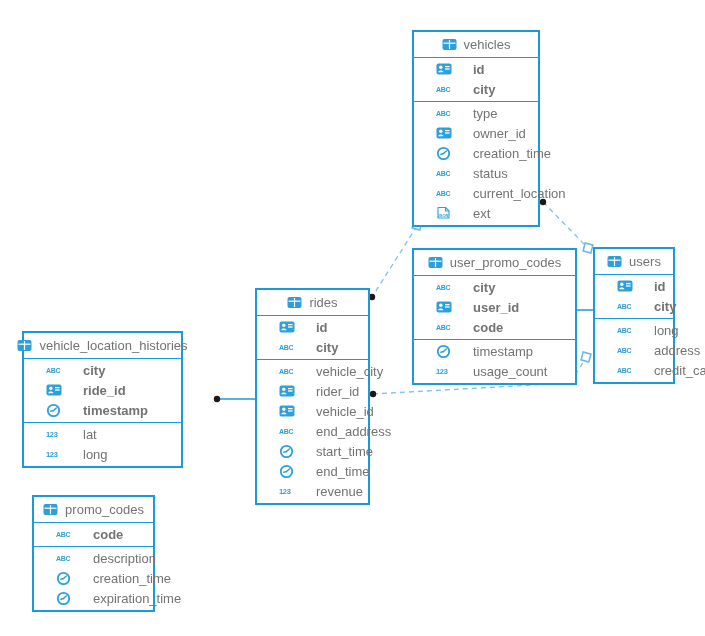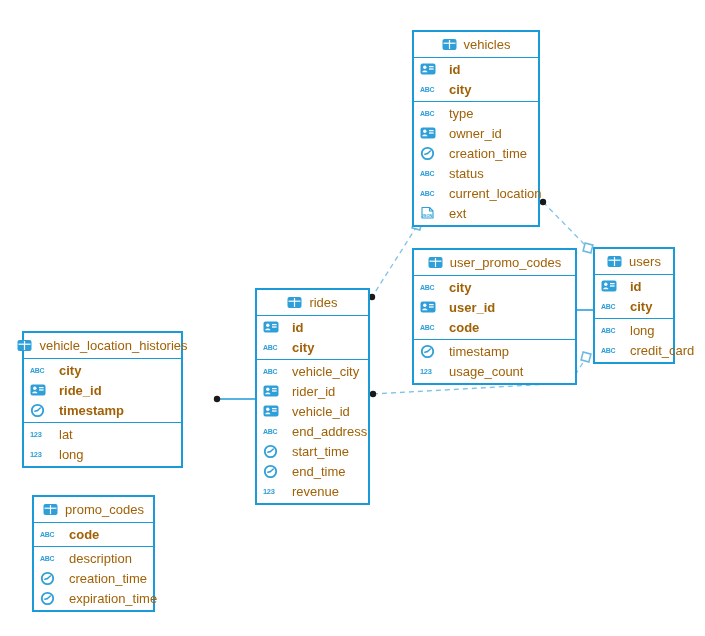--- a/index.html
+++ b/index.html
@@ -9,32 +9,32 @@
     background:#ffffff;
     font-family:"Liberation Sans", sans-serif;
     overflow:hidden;
   }
   #edge-layer{position:absolute;left:0;top:0;width:705px;height:636px;pointer-events:none;}
   .table{
     position:absolute;
     background:#ffffff;
     border:2px solid var(--border,#1b9ad8);
     box-sizing:border-box;
-    color:#a16207;
+    color:#737373;
   }
   .thead{
     display:flex;align-items:center;justify-content:center;gap:5px;
     height:25px;border-bottom:1.5px solid var(--border,#1b9ad8);
     font-size:13px;font-weight:400;white-space:nowrap;
   }
   .sec.pk{border-bottom:1.5px solid var(--border,#1b9ad8);}
   .sec{padding:1px 0 2px 0;}
   .row{
-    display:flex;align-items:center;gap:12px;
-    height:20px;padding-left:6px;
+    display:flex;align-items:center;gap:20px;
+    height:20px;padding-left:22px;
     font-size:13px;white-space:nowrap;
   }
   .row.bold{font-weight:700;}
   .icn{display:inline-flex;width:17px;min-width:17px;justify-content:flex-start;align-items:center;}
   .icn svg{display:block;}
 </style>
 </head>
 <body>
 
 <div class="canvas" style="--border: #1b9ad8;">
@@ -259,20 +259,28 @@
               </svg>
             </span>
             <span>long</span>
           </div>
           <div class="row">
             <span class="icn">
               <svg width="17" height="12" viewBox="0 0 17 12">
                 <text x="0" y="9" font-family="Liberation Sans,sans-serif" font-size="7" font-weight="bold" letter-spacing="-0.3" fill="#2e9fd9">ABC</text>
               </svg>
             </span>
+            <span>address</span>
+          </div>
+          <div class="row">
+            <span class="icn">
+              <svg width="17" height="12" viewBox="0 0 17 12">
+                <text x="0" y="9" font-family="Liberation Sans,sans-serif" font-size="7" font-weight="bold" letter-spacing="-0.3" fill="#2e9fd9">ABC</text>
+              </svg>
+            </span>
             <span>credit_card</span>
           </div>
         </div>
       </div>
       <div class="table" style="left: 255px; top: 288px; width: 115px;">
         <div class="thead">
           <span class="icn">
             <svg width="15" height="13" viewBox="0 0 15 13">
               <rect x="0.5" y="1" width="14" height="11" rx="2" fill="#2e9fd9"></rect>
               <line x1="1.5" y1="5.2" x2="13.5" y2="5.2" stroke="#fff" stroke-width="1.2"></line>

